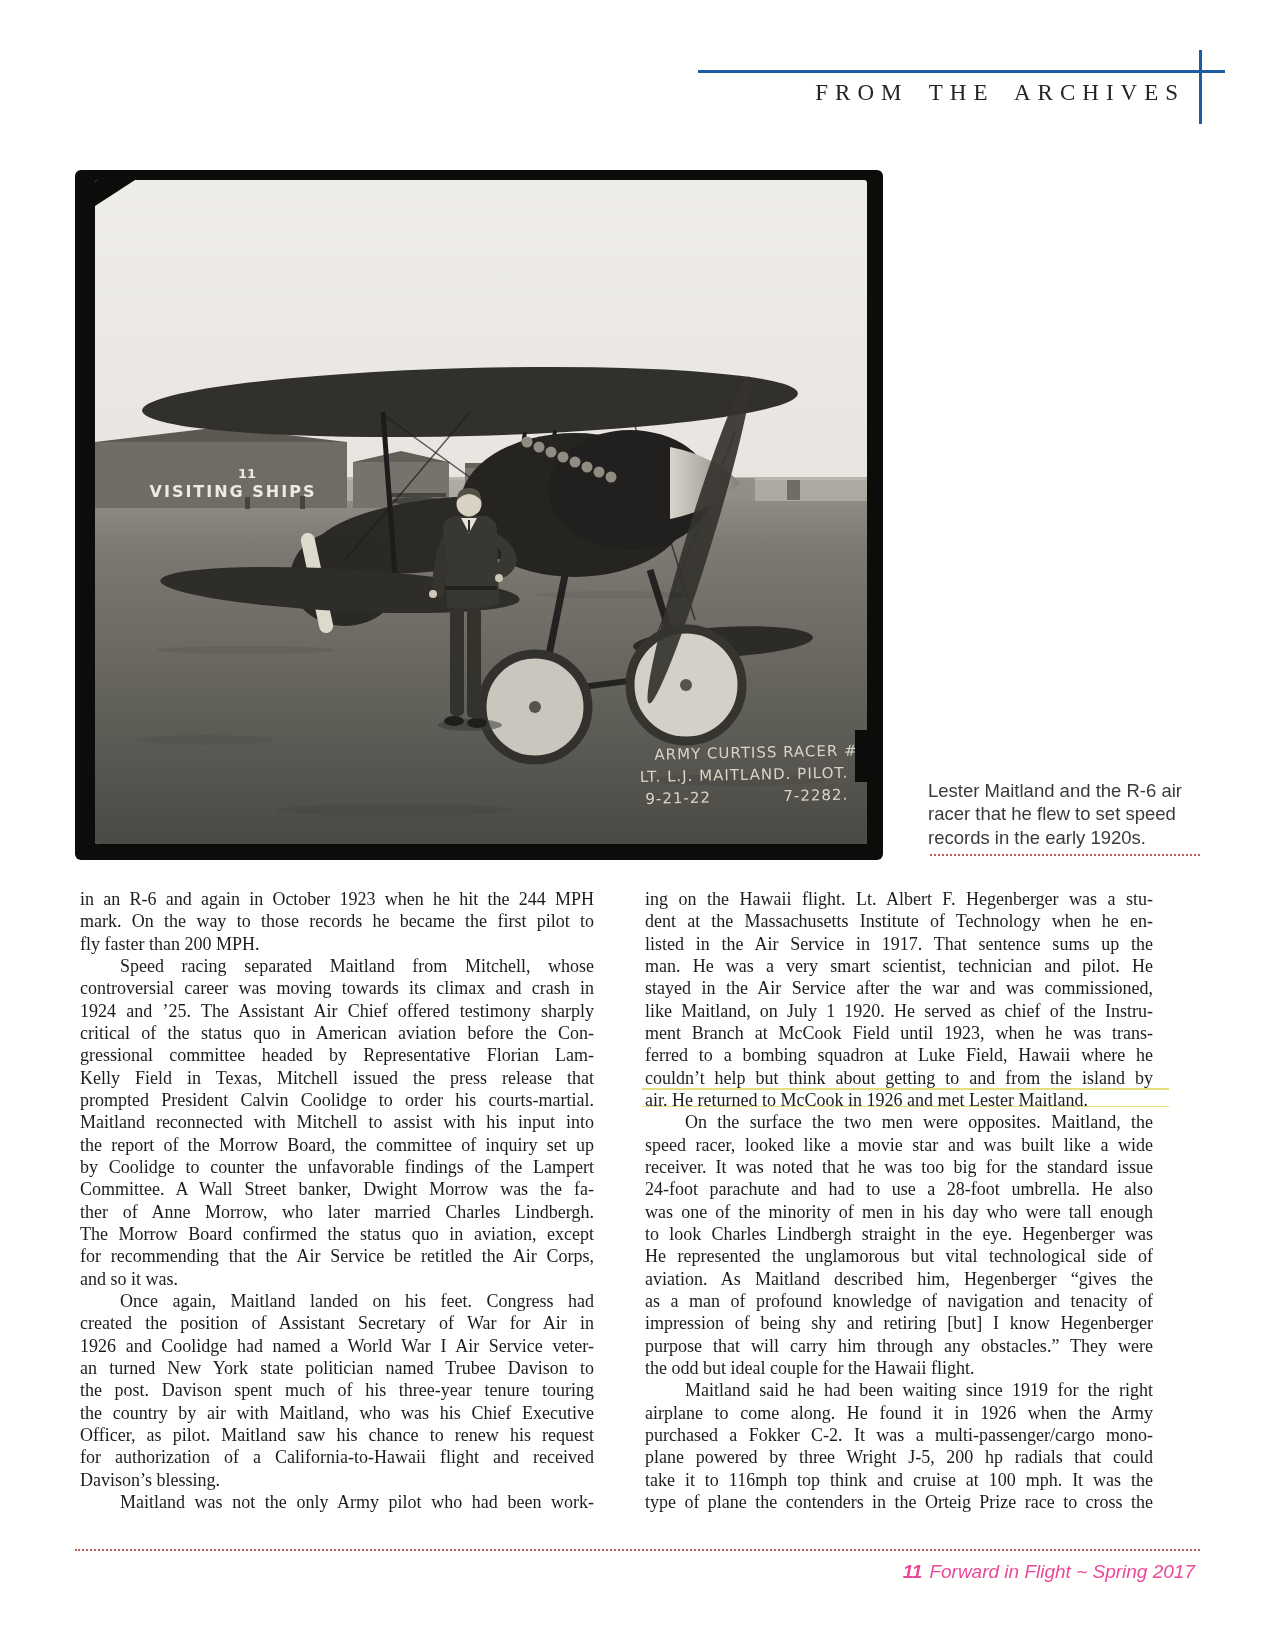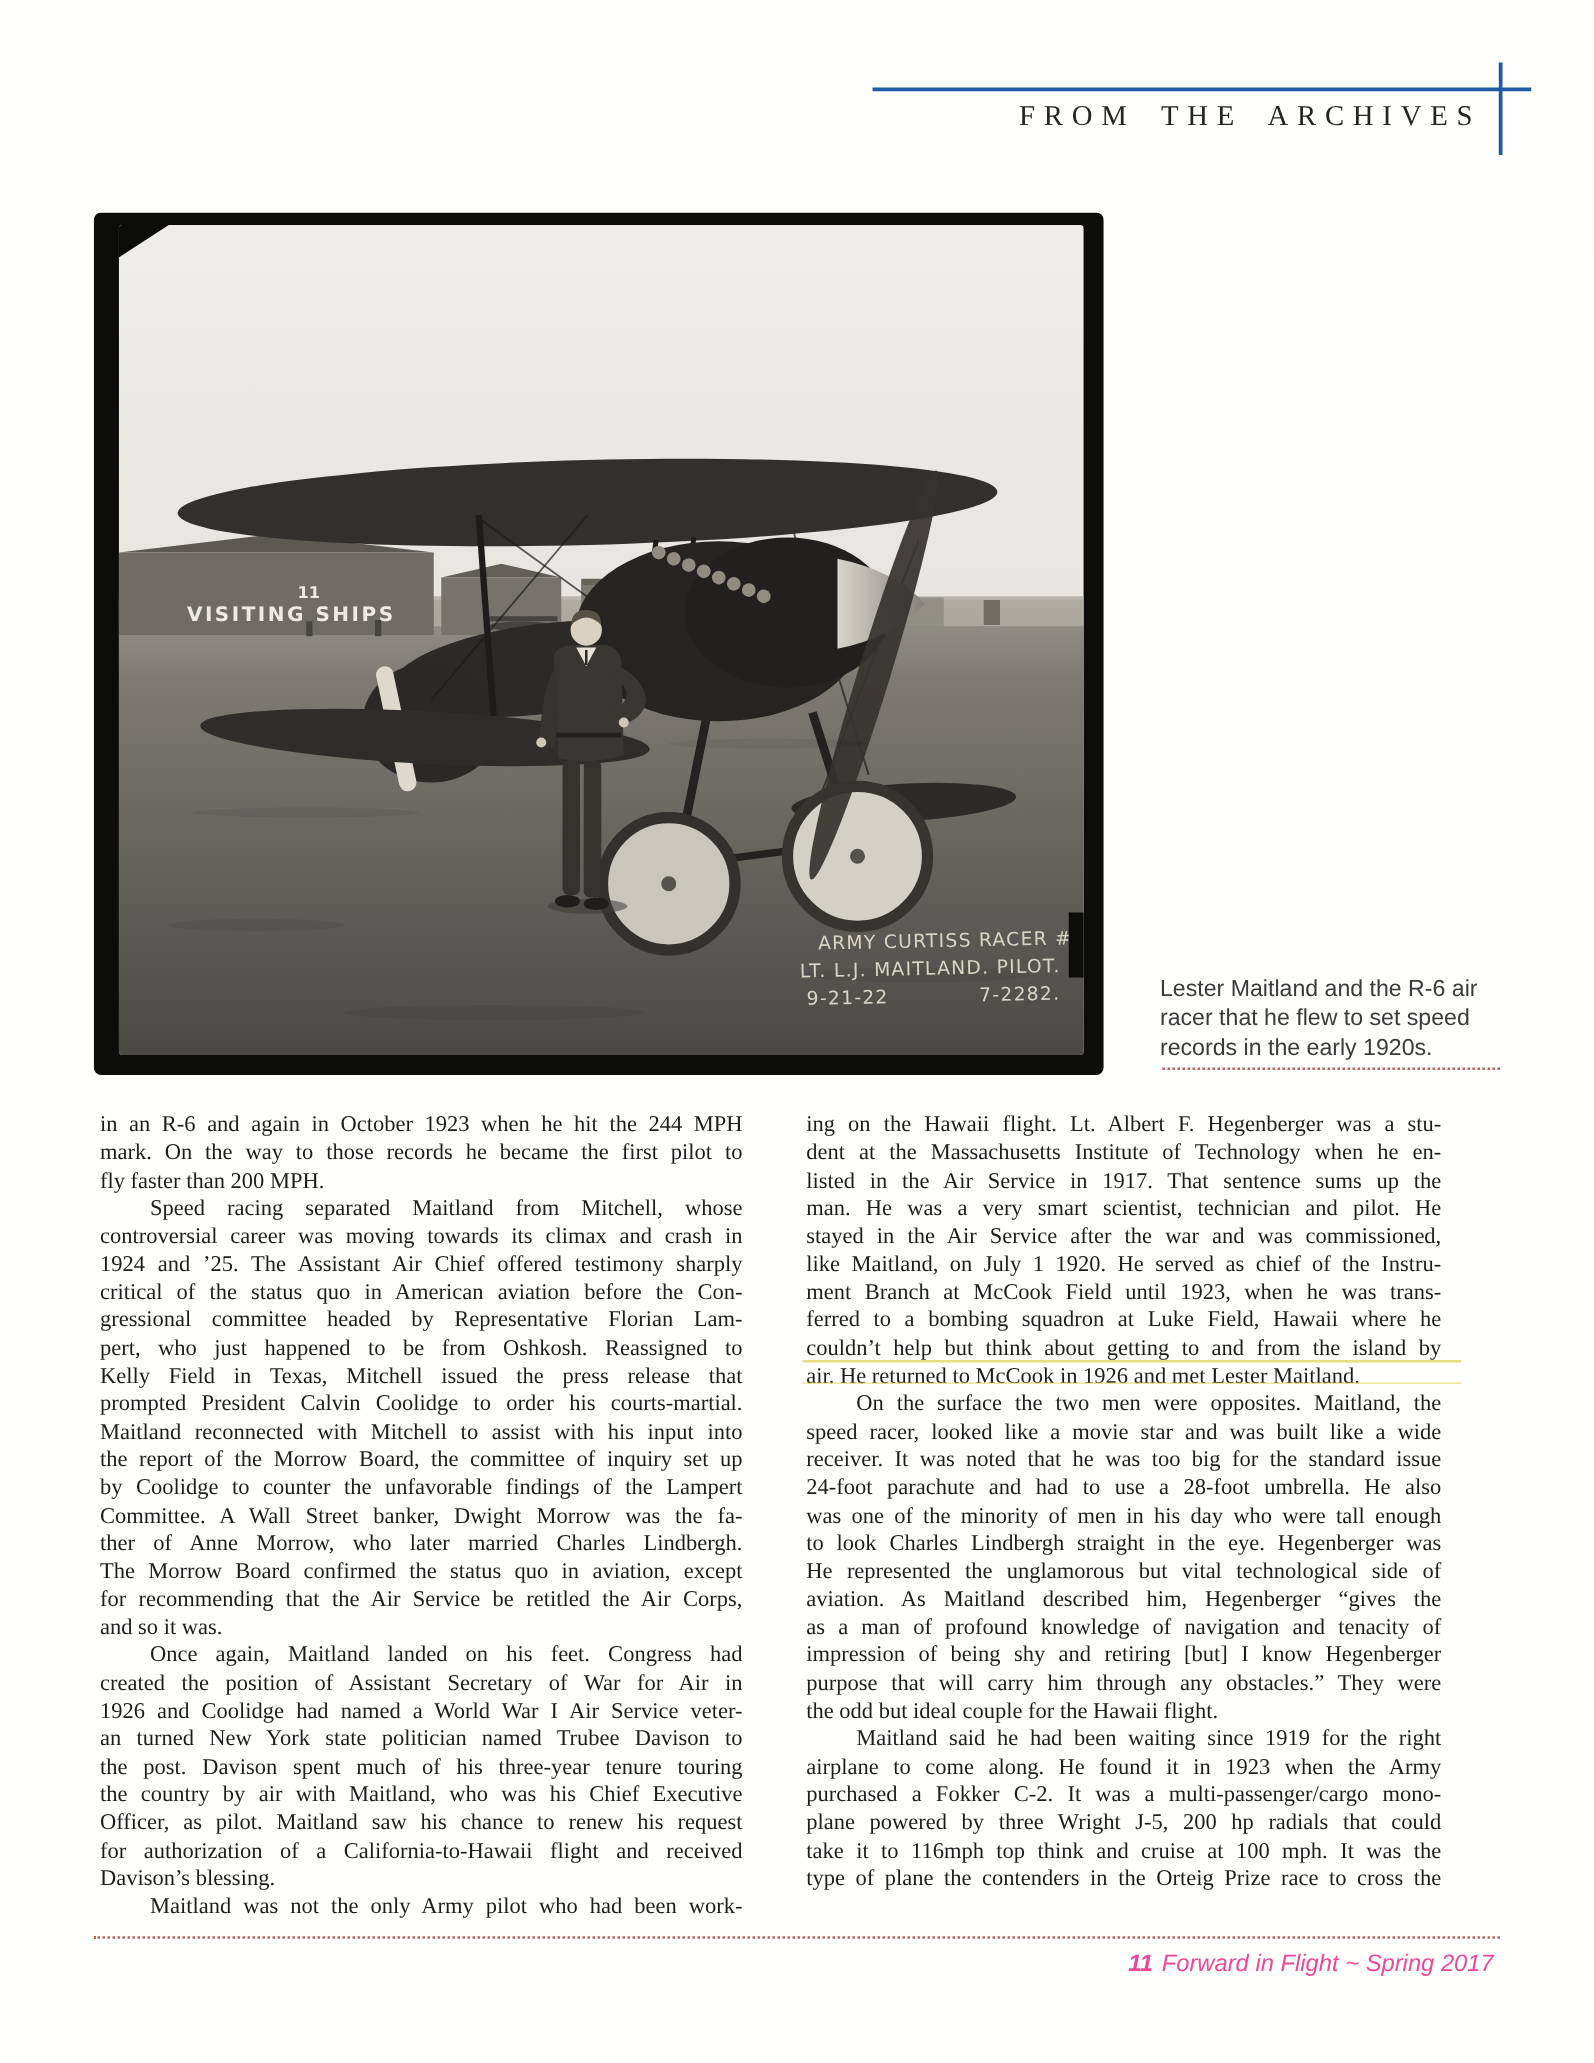--- a/index.html
+++ b/index.html
@@ -209,21 +209,20 @@
 
   <div class="col col-left" id="col-left">
       <div class="line">in an R-6 and again in October 1923 when he hit the 244 MPH</div>
       <div class="line">mark. On the way to those records he became the first pilot to</div>
       <div class="line end">fly faster than 200 MPH.</div>
       <div class="line ind">Speed racing separated Maitland from Mitchell, whose</div>
       <div class="line">controversial career was moving towards its climax and crash in</div>
       <div class="line">1924 and ’25. The Assistant Air Chief offered testimony sharply</div>
       <div class="line">critical of the status quo in American aviation before the Con-</div>
       <div class="line">gressional committee headed by Representative Florian Lam-</div>
-      <div class="line">pert, who just happened to be from Oshkosh. Reassigned to</div>
       <div class="line">Kelly Field in Texas, Mitchell issued the press release that</div>
       <div class="line">prompted President Calvin Coolidge to order his courts-martial.</div>
       <div class="line">Maitland reconnected with Mitchell to assist with his input into</div>
       <div class="line">the report of the Morrow Board, the committee of inquiry set up</div>
       <div class="line">by Coolidge to counter the unfavorable findings of the Lampert</div>
       <div class="line">Committee. A Wall Street banker, Dwight Morrow was the fa-</div>
       <div class="line">ther of Anne Morrow, who later married Charles Lindbergh.</div>
       <div class="line">The Morrow Board confirmed the status quo in aviation, except</div>
       <div class="line">for recommending that the Air Service be retitled the Air Corps,</div>
       <div class="line end">and so it was.</div>
@@ -255,21 +254,21 @@
       <div class="line">24-foot parachute and had to use a 28-foot umbrella. He also</div>
       <div class="line">was one of the minority of men in his day who were tall enough</div>
       <div class="line">to look Charles Lindbergh straight in the eye. Hegenberger was</div>
       <div class="line">He represented the unglamorous but vital technological side of</div>
       <div class="line">aviation. As Maitland described him, Hegenberger “gives the</div>
       <div class="line">as a man of profound knowledge of navigation and tenacity of</div>
       <div class="line">impression of being shy and retiring [but] I know Hegenberger</div>
       <div class="line">purpose that will carry him through any obstacles.” They were</div>
       <div class="line end">the odd but ideal couple for the Hawaii flight.</div>
       <div class="line ind">Maitland said he had been waiting since 1919 for the right</div>
-      <div class="line">airplane to come along. He found it in 1923 when the Army</div>
+      <div class="line">airplane to come along. He found it in 1926 when the Army</div>
       <div class="line">purchased a Fokker C-2. It was a multi-passenger/cargo mono-</div>
       <div class="line">plane powered by three Wright J-5, 200 hp radials that could</div>
       <div class="line">take it to 116mph top think and cruise at 100 mph. It was the</div>
       <div class="line">type of plane the contenders in the Orteig Prize race to cross the</div>
     </div>
 
   <div class="dotted foot-rule"></div>
   <div class="footer">
     <span class="pn">11</span><span>Forward in Flight ~ Spring 2017</span>
   </div>

